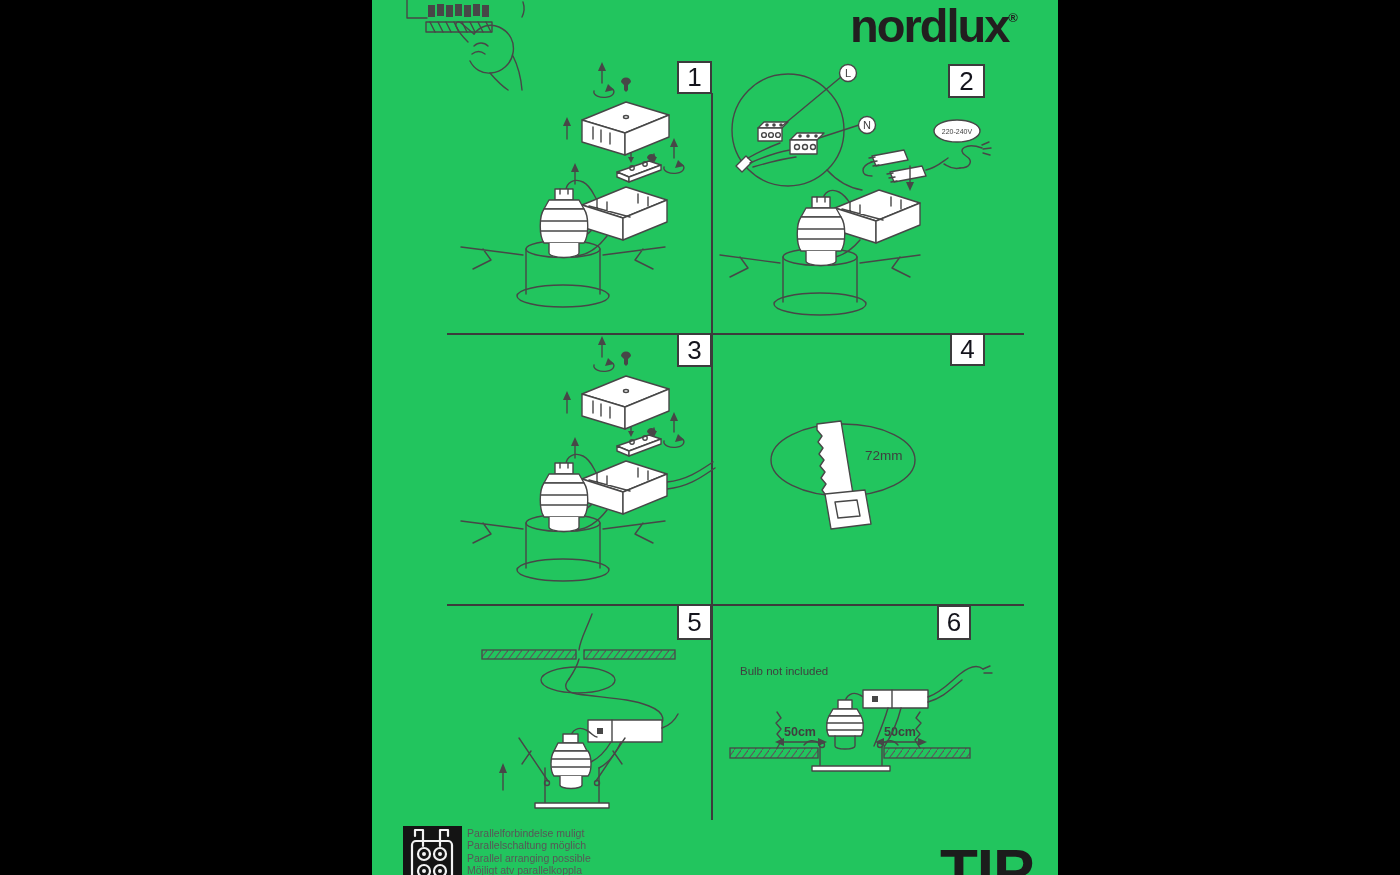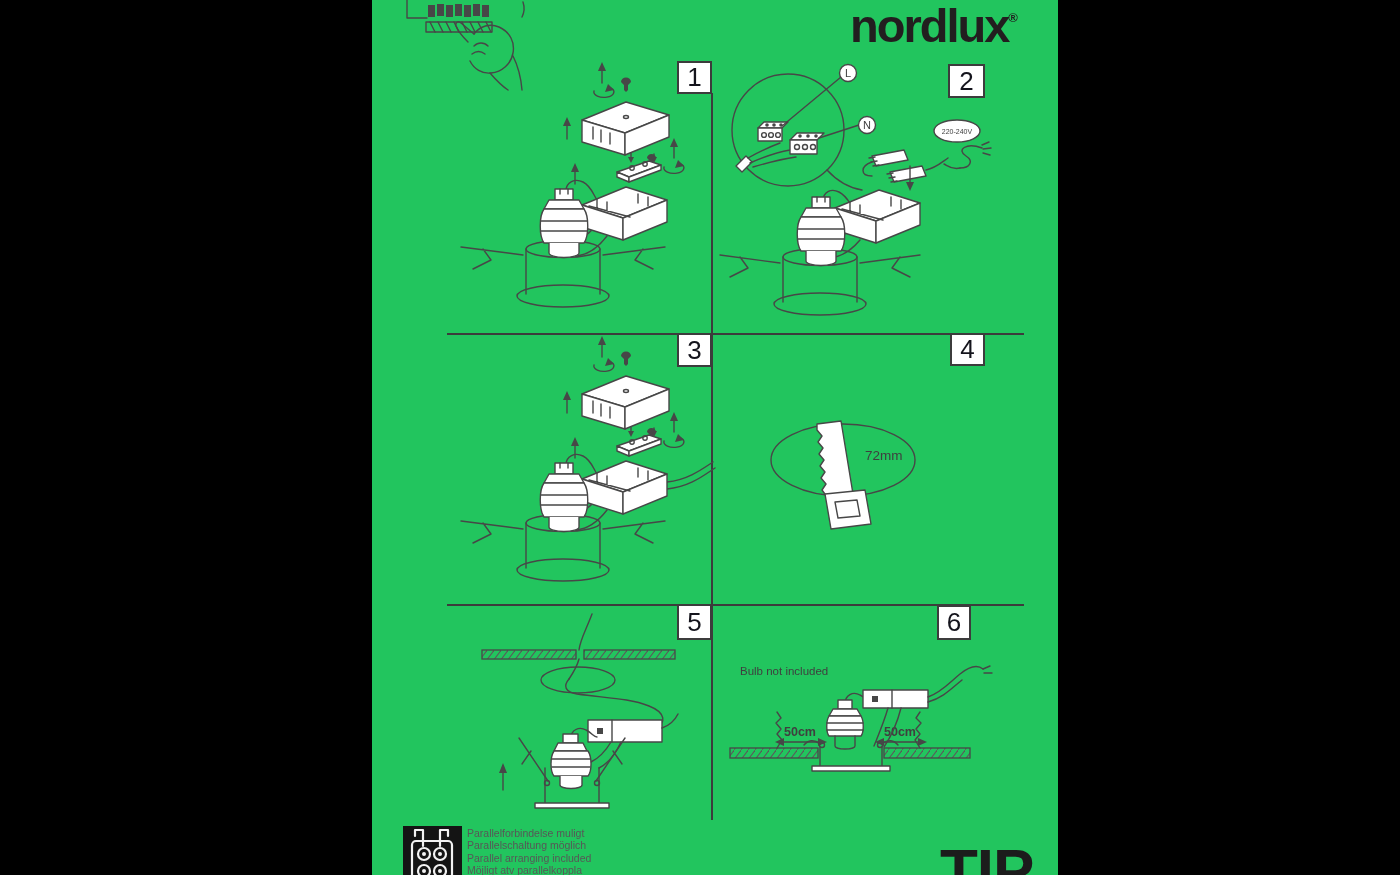--- a/index.html
+++ b/index.html
@@ -401,20 +401,20 @@
             <circle cx="37" cy="28" r="2"></circle>
         <circle cx="21" cy="45" r="2"></circle>
             <circle cx="37" cy="45" r="2"></circle>
       </g>
     </svg>
   </div>
 
   <div class="notes">
     <div>Parallelforbindelse muligt</div>
     <div>Parallelschaltung möglich</div>
-    <div>Parallel arranging included</div>
+    <div>Parallel arranging possible</div>
     <div>Möjligt atv parallelkoppla</div>
   </div>
 
   <div class="tip">TIP</div>
 
  </div>
 </div>
 
 </body></html>

